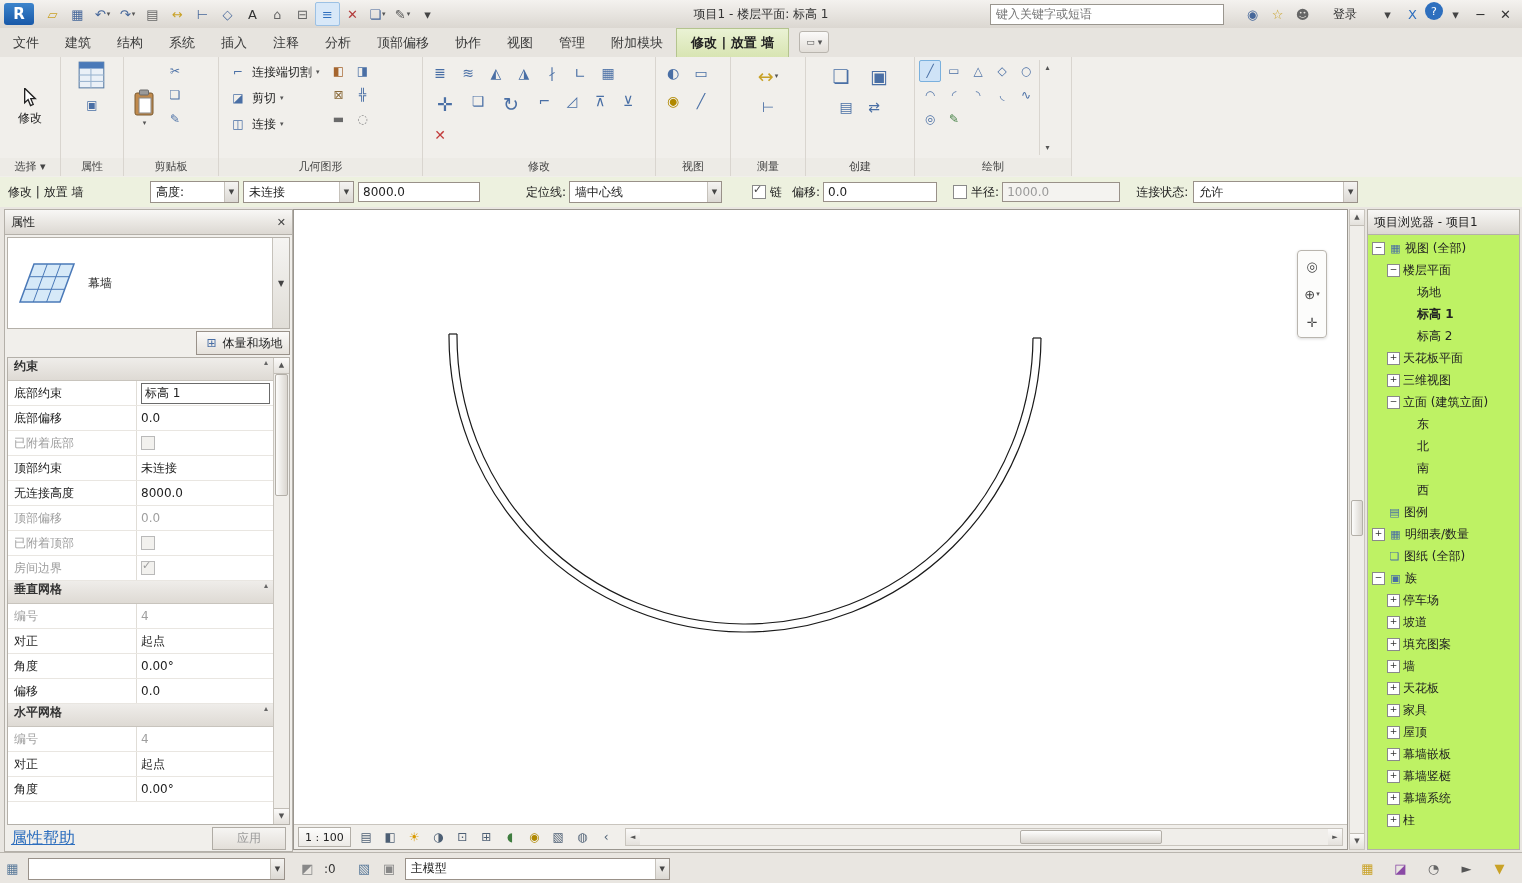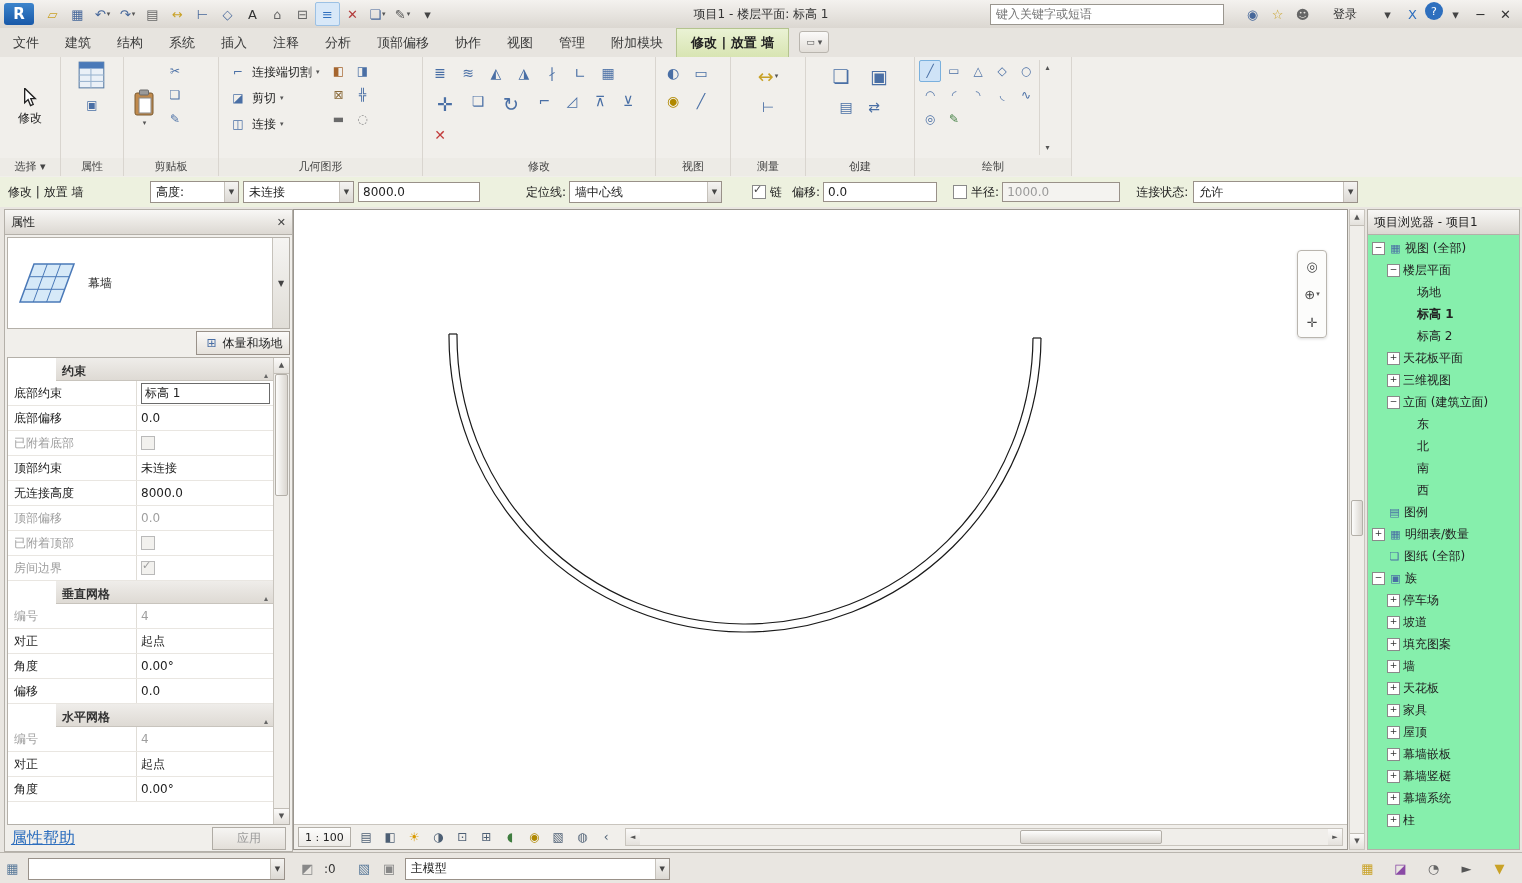--- a/index.html
+++ b/index.html
@@ -90,21 +90,21 @@
   .typesel .tsdd{position:absolute;right:0;top:0;bottom:0;width:16px;border-left:1px solid #c6c2bb;
     display:flex;align-items:center;justify-content:center;font-size:8px;color:#444;
     background:linear-gradient(#f5f4f2,#e0ddd7);}
   .newwall{height:26px;margin:0 2px;display:flex;gap:2px;flex:none;}
   .newwall .combo{flex:1;height:22px;margin-top:46px;}
   .edittype{width:92px;height:22px;border:1px solid #999189;background:linear-gradient(#fbfaf9,#e5e1db);
     display:flex;align-items:center;justify-content:center;gap:3px;font-size:12px;flex:none;}
   .pgrid{flex:1;margin:0 2px;background:#fff;border:1px solid #b4b0a9;overflow:hidden;
     position:relative;padding-right:15px;}
   .sec{height:22px;background:linear-gradient(#efedea,#dedad4);border-bottom:1px solid #c8c4bd;
-    display:flex;align-items:flex-end;padding:0 6px;font-weight:bold;font-size:12px;color:#333;margin-left:48px;}
+    display:flex;align-items:flex-start;padding:0 6px;font-weight:bold;font-size:12px;color:#333;}
   .secchev{margin-left:auto;font-size:8px;color:#666;}
   .prow{display:flex;height:24px;border-bottom:1px solid #e9e6e1;background:#fff;font-size:12px;}
   .plab{width:122px;padding:4px 0 0 6px;border-right:1px solid #e0ddd7;color:#222;flex:none;
     white-space:nowrap;overflow:hidden;}
   .pval{flex:1;padding:2px 4px;display:flex;align-items:center;overflow:hidden;}
   .dim{color:#9f9f9f;}
   .focuscell{border:1px solid #6b6b6b;padding:1px 3px;width:100%;background:#fff;box-sizing:border-box;}
   .pscroll{position:absolute;right:0;top:0;bottom:0;width:15px;background:#f0eeea;
     border-left:1px solid #c9c5be;}
   .sarw{height:15px;font-size:7px;text-align:center;line-height:15px;color:#555;
@@ -132,21 +132,21 @@
   .hscroll{flex:1;height:16px;position:relative;background:#f0eeea;border:1px solid #c9c5be;
     margin-left:6px;}
   .hthumb{position:absolute;top:1px;bottom:1px;left:55%;width:140px;
     background:linear-gradient(#fdfdfc,#dad6d0);border:1px solid #b3afa8;border-radius:2px;}
   .harw{position:absolute;top:0;bottom:0;width:14px;font-size:7px;display:flex;align-items:center;
     justify-content:center;color:#555;background:linear-gradient(#fbfaf9,#e4e1dc);}
   
   .vscroll{position:absolute;left:1349px;top:2px;width:16px;height:641px;background:#f0eeea;
     border:1px solid #c9c5be;box-sizing:border-box;}
   
-  .browser{position:absolute;left:1367px;top:2px;width:153px;height:641px;background:#86efac;
+  .browser{position:absolute;left:1367px;top:2px;width:153px;height:641px;background:#bef264;
     border:1px solid #b4b0a9;display:flex;flex-direction:column;box-sizing:border-box;}
   .tree{flex:1;overflow:hidden;font-size:12px;padding-top:2px;}
   .trow{display:flex;align-items:center;height:22px;white-space:nowrap;}
   .trow.bold{font-weight:bold;}
   .exp{width:11px;height:11px;border:1px solid #8a8a8a;background:#fff;font-size:9px;line-height:9px;
     text-align:center;margin-right:3px;flex:none;color:#333;}
   .expsp{width:15px;flex:none;}
   .ticon{width:15px;margin-right:2px;font-size:11px;flex:none;text-align:center;}
   
   .statusbar{position:absolute;left:0;top:852px;width:100%;height:31px;background:#e9e6e1;

